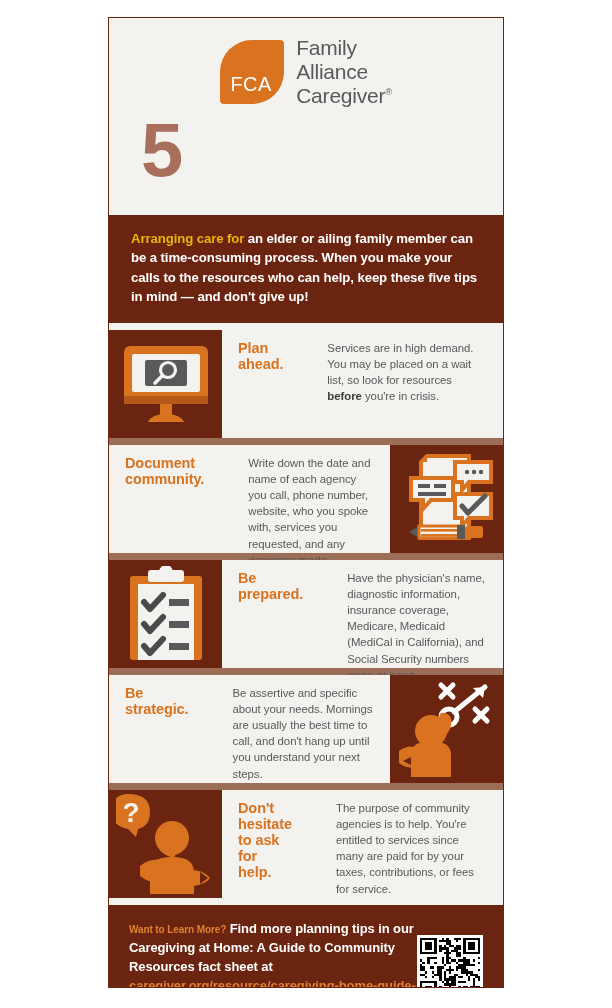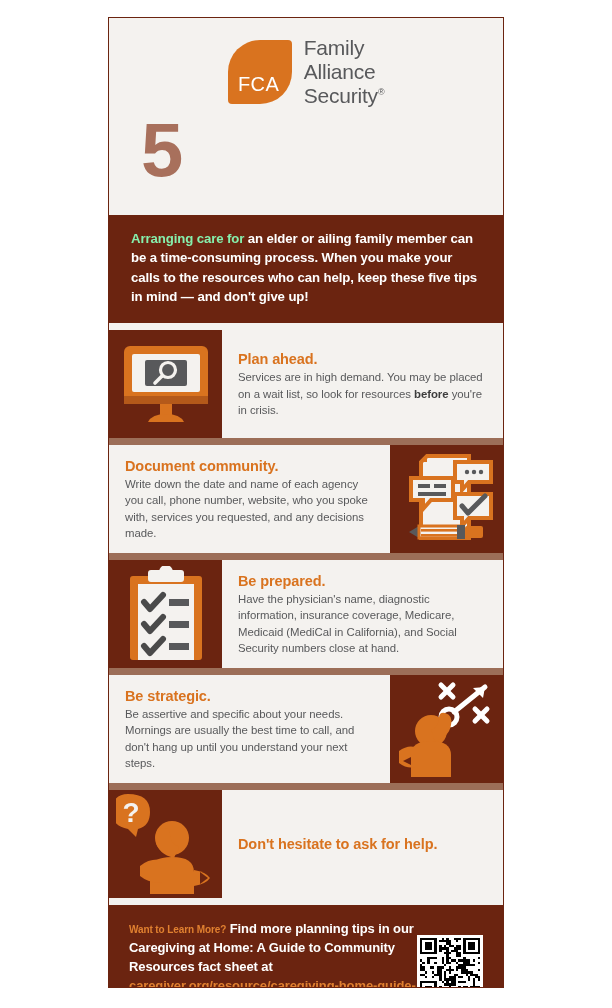--- a/index.html
+++ b/index.html
@@ -83,21 +83,21 @@
     background: #6b2410;
     padding: 14px 22px 16px 22px;
   }
   .intro p {
     color: #ffffff;
     font-size: 13.2px;
     line-height: 1.47;
     font-weight: bold;
     letter-spacing: -0.1px;
   }
-  .intro .lead { color: #86efac; }
+  .intro .lead { color: #eab308; }
 
   
   .tips { background: #9c6e58; }
   .tip {
     display: flex;
     align-items: stretch;
     height: 108px;
     margin-bottom: 7px;
     position: relative;
   }
@@ -109,22 +109,23 @@
     display: flex;
     align-items: center;
     justify-content: center;
     position: relative;
   }
   .tip-body {
     flex: 1;
     background: #f4f2ef;
     padding: 10px 14px 8px 16px;
     display: flex;
-    flex-direction: column;
+    flex-direction: row;
     justify-content: center;
+    gap: 44px;
   }
   .tip-head {
     color: #d9731f;
     font-size: 14.5px;
     font-weight: bold;
     margin-bottom: 2px;
     letter-spacing: -0.1px;
   }
   .tip-text {
     color: #58595b;
@@ -178,21 +179,21 @@
 <div class="canvas">
 
   <div class="header">
     <div class="logo-row">
       <div class="logo-mark">
         <span class="fca">FCA</span>
       </div>
       <div class="logo-words">
         <div>Family</div>
         <div>Alliance</div>
-        <div><span>Security</span><sup>®</sup></div>
+        <div><span>Caregiver</span><sup>®</sup></div>
       </div>
     </div>
 
     <div class="title-row">
       <div class="big-five">5</div>
     </div>
   </div>
 
   <div class="intro">
     <p><span class="lead">Arranging care for</span><span> an elder or ailing family member can be a time-consuming process. When you make your calls to the resources who can help, keep these five tips in mind — and don't give up!</span></p>
@@ -312,20 +313,21 @@
           <circle cx="56" cy="46" r="17" fill="#d9731f"></circle>
           <path d="M34 102 v-22 q0 -15 22 -15 q22 0 22 15 v22 z" fill="#d9731f"></path>
           <path d="M58 66 q-16 -4 -18 -17 q-2 -11 7 -13 q7 -1 7 6 q0 9 9 13 z" fill="#d9731f"></path>
           <path d="M24 74 q10 -8 22 -6 v22 q-12 2 -22 -6 z" fill="#d9731f"></path>
           <path d="M78 78 q12 2 16 8 q-4 6 -16 8 z" fill="#d9731f"></path>
           <path d="M84 80 l8 6 l-8 6 z" fill="#6b2410"></path>
         </svg>
       </div>
       <div class="tip-body">
         <div class="tip-head">Don't hesitate to ask for help.</div>
+        <div class="tip-text"><span>The purpose of community agencies is to help. You're entitled to services since many are paid for by your taxes, contributions, or fees for service.</span></div>
       </div>
     </div>
 
   </div>
 
   <div class="footer">
     <p><span class="cta">Want to Learn More?</span><span> Find more planning tips in our </span><b>Caregiving at Home: A Guide to Community Resources</b><span> fact sheet at </span><a class="link" href="#">caregiver.org/resource/caregiving-home-guide-community-resources/</a></p>
     <div class="qr">
       <div class="qgrid" id="qgrid" style="grid-template-columns: repeat(25, 1fr); grid-template-rows: repeat(25, 1fr);">
           <div class="qdot"></div>

